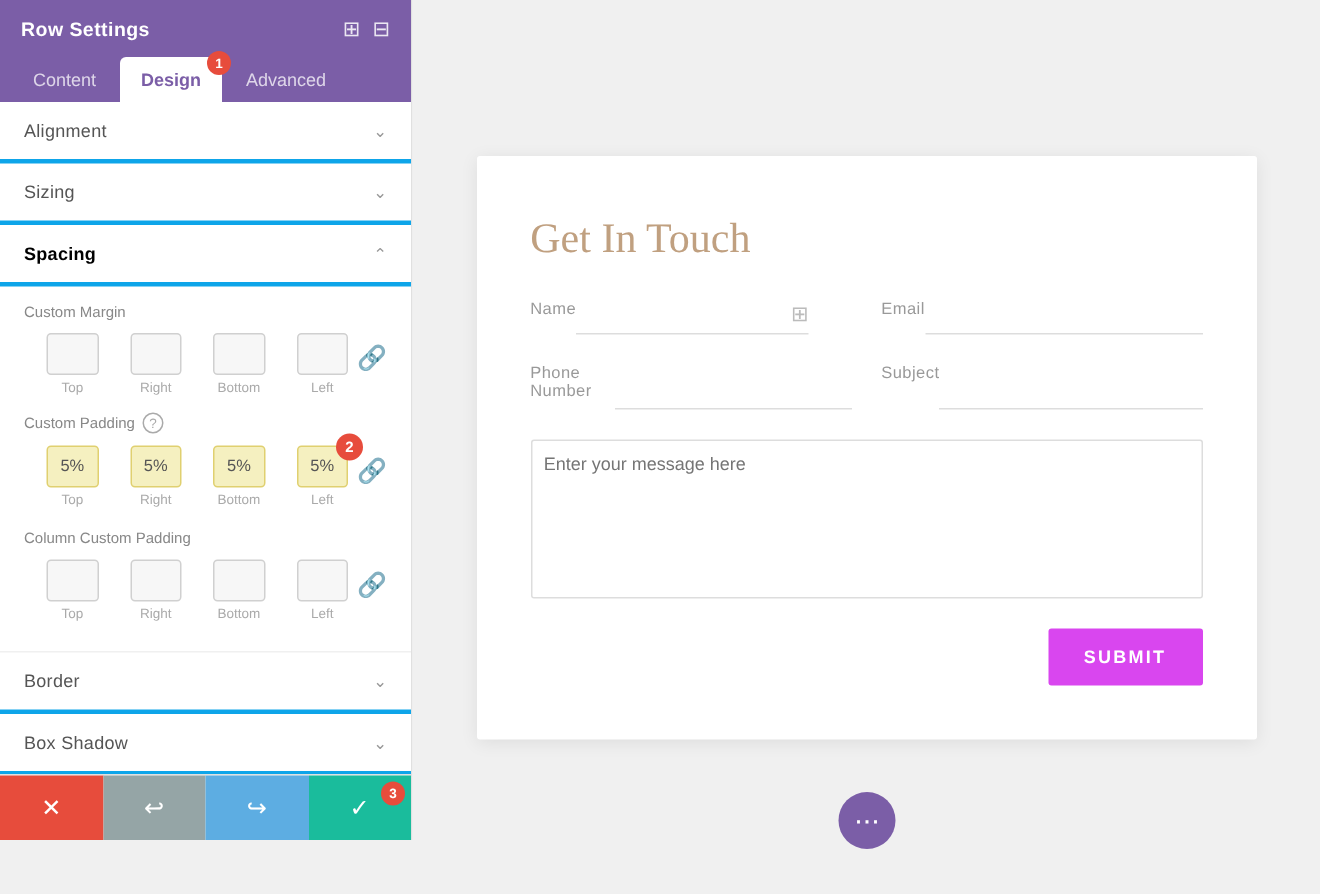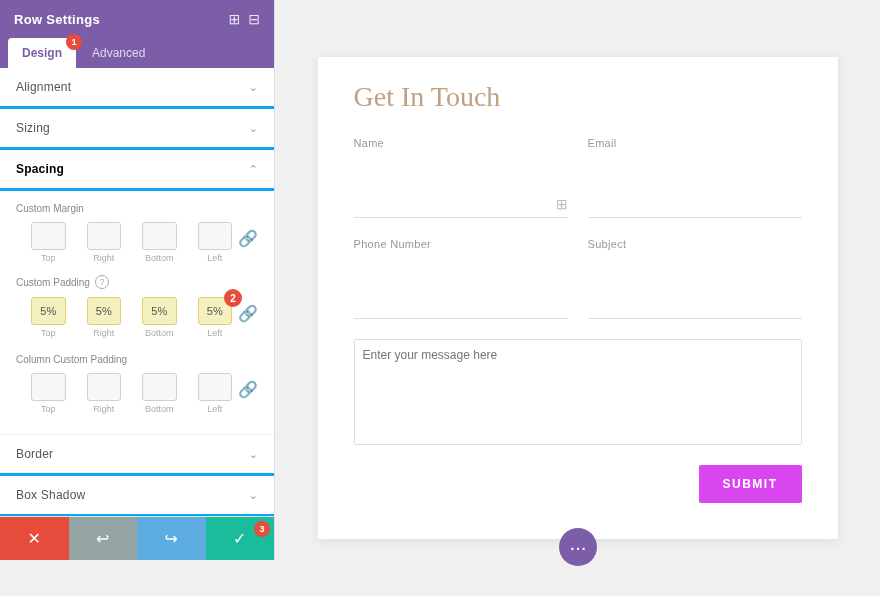--- a/index.html
+++ b/index.html
@@ -209,43 +209,42 @@
       align-items: center;
       justify-content: center;
       padding: 20px;
       position: relative;
     }
 
     .contact-card {
       background: #fff;
       width: 100%;
       max-width: 520px;
-      padding: 24px 36px 36px;
+      padding: 40px 36px 36px;
       border-radius: 2px;
       box-shadow: 0 2px 12px rgba(0,0,0,0.08);
     }
 
     .contact-title {
       font-size: 28px;
       color: #c0a080;
       font-family: Georgia, serif;
       margin-bottom: 24px;
       font-weight: normal;
     }
 
     .form-row {
       display: flex;
       gap: 20px;
       margin-bottom: 20px;
     }
     .form-field {
       flex: 1;
       display: flex;
-      flex-direction: column;
-      gap: 40px;
+      flex-direction: row;
     }
     .form-field label {
       font-size: 11px;
       color: #999;
       margin-bottom: 6px;
       letter-spacing: 0.3px;
     }
     .form-field input, .form-field textarea {
       border: none;
       border-bottom: 1px solid #ddd;
@@ -325,20 +324,23 @@
 
   <div class="panel-header">
     <span class="panel-header-title">Row Settings</span>
     <div class="panel-header-icons">
       <span>⊞</span>
       <span>⊟</span>
     </div>
   </div>
 
   <div class="tabs-row">
+    <div class="tab">
+      <span>Content</span>
+    </div>
     <div class="tab active">
       <span>Design</span>
       <span class="tab-badge">1</span>
     </div>
     <div class="tab">
       <span>Advanced</span>
     </div>
   </div>
 
   <div class="panel-body">

